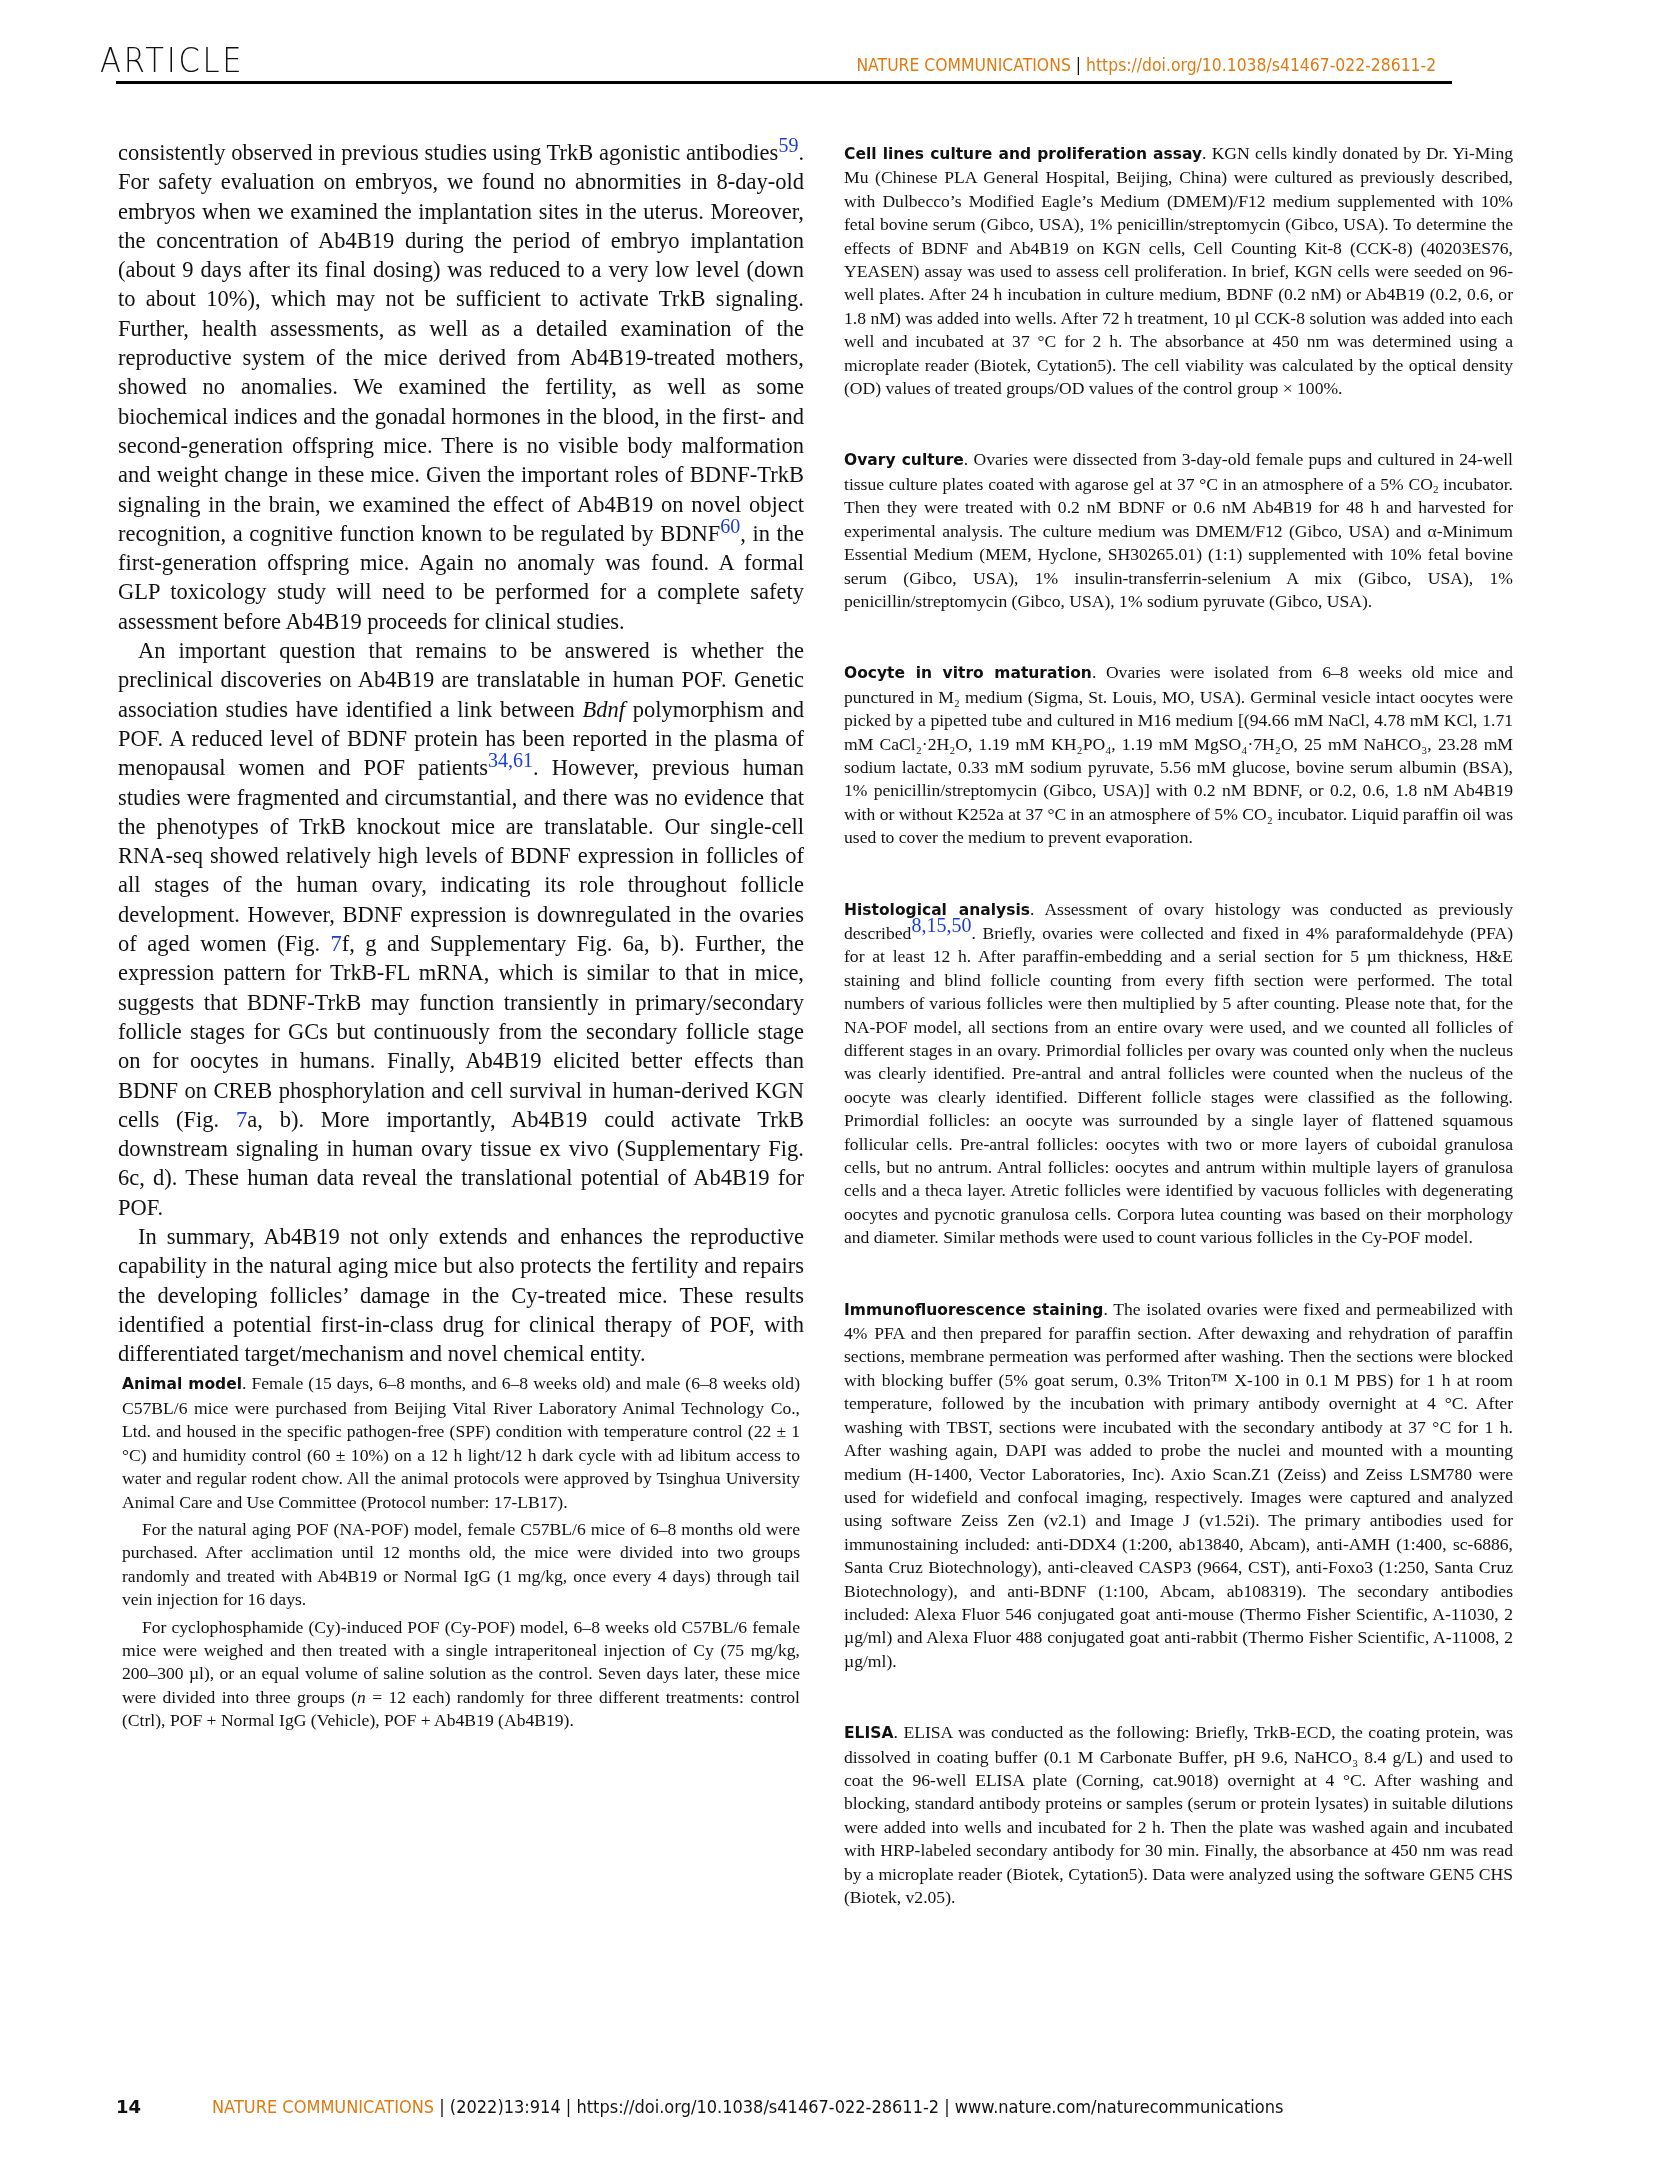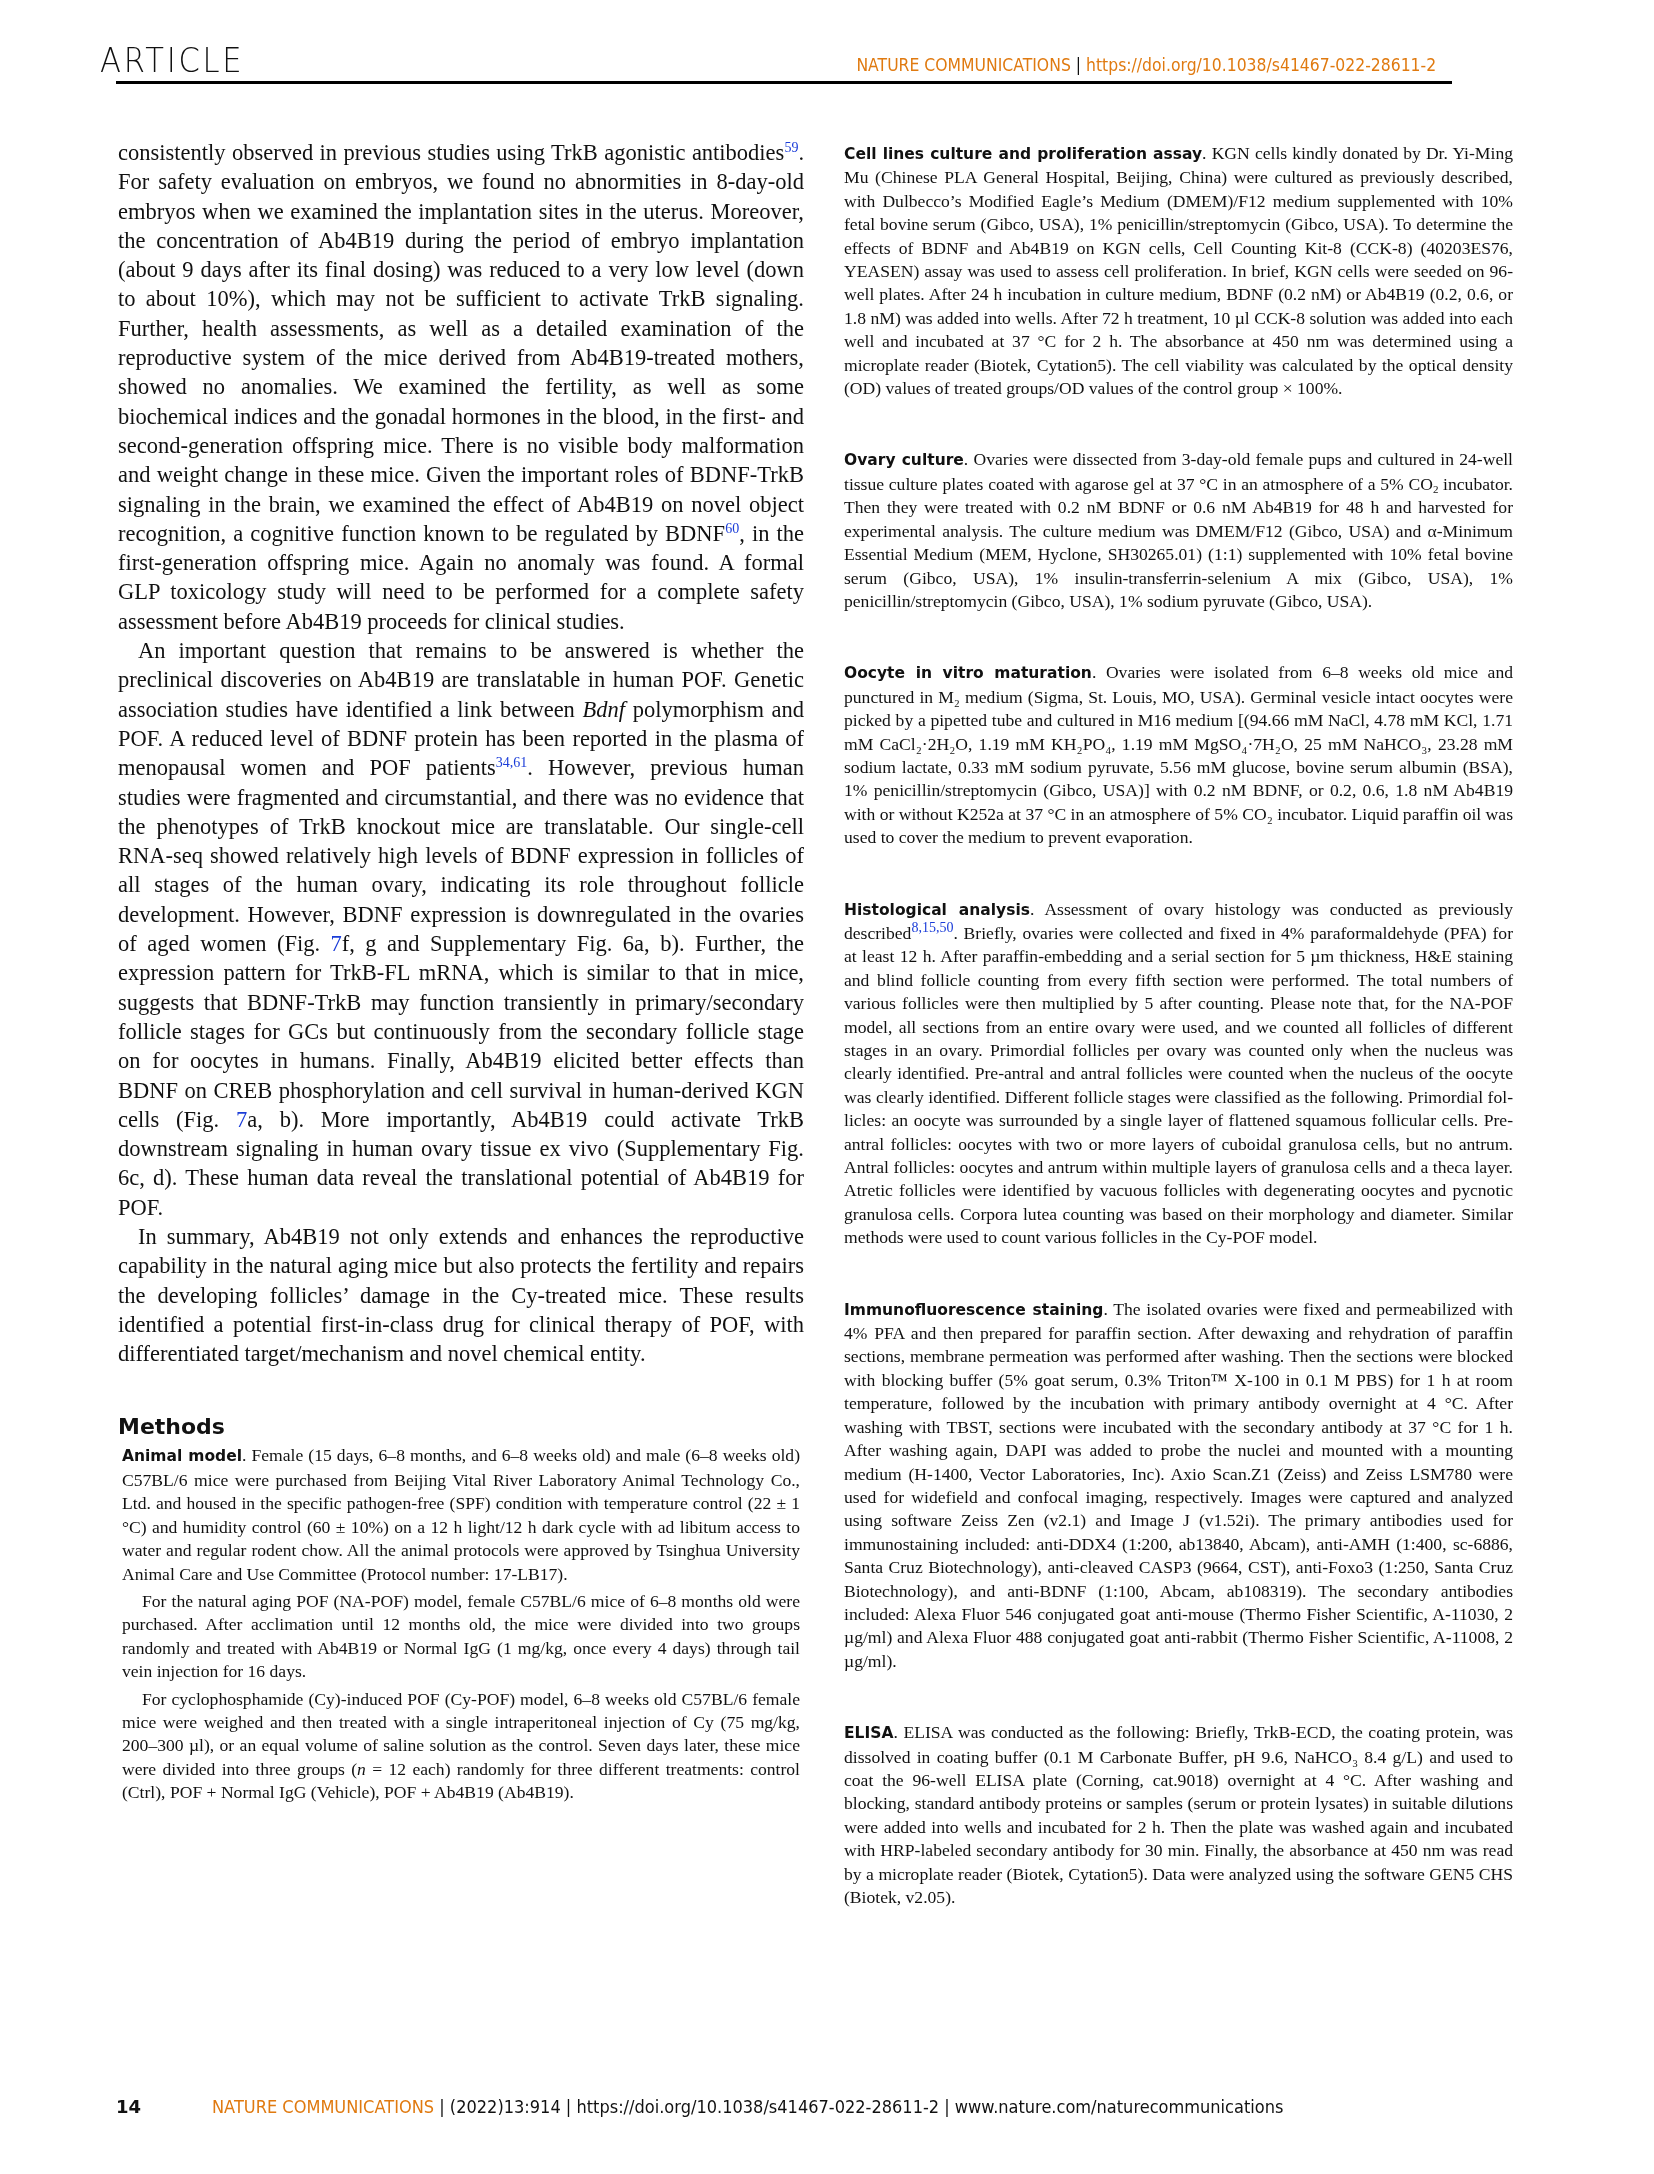--- a/index.html
+++ b/index.html
@@ -8,21 +8,21 @@
   .article-label { position: absolute; left: 0; top: 0; font-family: "DejaVu Sans", sans-serif; font-size: 34px; letter-spacing: 3px; font-weight: 300; color: #111; line-height: 40px; transform: scaleX(0.9); transform-origin: left; }
   .header-right { position: absolute; right: 0; top: 14px; font-family: "DejaVu Sans", sans-serif; font-size: 17px; color: #e07a10; line-height: 22px; white-space: nowrap; transform: scaleX(0.92); transform-origin: right; }
   .header-right .sep { color: #111; }
   .header-rule { position: absolute; left: 116px; top: 81px; width: 1336px; height: 3px; background: #000; }
 
   .col-left { position: absolute; left: 118px; top: 138px; width: 686px; }
   .col-right { position: absolute; left: 840px; top: 138px; width: 677px; }
 
   .body-text { font-family: "Liberation Serif", serif; font-size: 22.5px; line-height: 29.3px; text-align: justify; margin: 0; hyphens: manual; }
   .body-text.indent { text-indent: 20px; }
-  .ref { color: #1a3cd8; font-size: 14px; vertical-align: super; line-height: 0; }
+  .ref { color: #1a3cd8; font-size: 20px; vertical-align: super; line-height: 0; }
   .figref { color: #1a3cd8; }
 
   .methods-heading { font-family: "DejaVu Sans", sans-serif; font-weight: bold; font-size: 22px; margin: 46px 0 4px 0; line-height: 26px; }
   .m-text { font-family: "Liberation Serif", serif; font-size: 17.6px; line-height: 23.4px; text-align: justify; margin: 4px; }
   .m-text.indent { text-indent: 20px; }
   .m-title { font-family: "DejaVu Sans", sans-serif; font-weight: bold; font-size: 15.5px; }
   .m-section { margin-bottom: 48px; }
   sub, sup.chem { font-size: 11px; }
   sub { vertical-align: -3px; line-height: 0; }
 
@@ -40,21 +40,20 @@
     <span>NATURE COMMUNICATIONS</span><span class="sep"> | </span><span>https://doi.org/10.1038/s41467-022-28611-2</span>
   </div>
 </div>
 <div class="header-rule"></div>
 
 <div class="col-left">
   <p class="body-text"><span>consistently observed in previous studies using TrkB agonistic antibodies</span><a class="ref">59</a><span>. For safety evaluation on embryos, we found no abnormities in 8-day-old embryos when we examined the implantation sites in the uterus. Moreover, the concentration of Ab4B19 during the period of embryo implantation (about 9 days after its final dosing) was reduced to a very low level (down to about 10%), which may not be sufficient to activate TrkB sig­naling. Further, health assessments, as well as a detailed exam­ination of the reproductive system of the mice derived from Ab4B19-treated mothers, showed no anomalies. We examined the fertility, as well as some biochemical indices and the gonadal hormones in the blood, in the first- and second-generation off­spring mice. There is no visible body malformation and weight change in these mice. Given the important roles of BDNF-TrkB signaling in the brain, we examined the effect of Ab4B19 on novel object recognition, a cognitive function known to be regulated by BDNF</span><a class="ref">60</a><span>, in the first-generation offspring mice. Again no anomaly was found. A formal GLP toxicology study will need to be per­formed for a complete safety assessment before Ab4B19 proceeds for clinical studies.</span></p>
   <p class="body-text indent"><span>An important question that remains to be answered is whether the preclinical discoveries on Ab4B19 are translatable in human POF. Genetic association studies have identified a link between </span><i>Bdnf</i><span> polymorphism and POF. A reduced level of BDNF protein has been reported in the plasma of menopausal women and POF patients</span><a class="ref">34,61</a><span>. However, previous human studies were fragmented and circumstantial, and there was no evidence that the pheno­types of TrkB knockout mice are translatable. Our single-cell RNA-seq showed relatively high levels of BDNF expression in follicles of all stages of the human ovary, indicating its role throughout follicle development. However, BDNF expression is downregulated in the ovaries of aged women (Fig. </span><a class="figref">7</a><span>f, g and Supplementary Fig. 6a, b). Further, the expression pattern for TrkB-FL mRNA, which is similar to that in mice, suggests that BDNF-TrkB may function transiently in primary/secondary fol­licle stages for GCs but continuously from the secondary follicle stage on for oocytes in humans. Finally, Ab4B19 elicited better effects than BDNF on CREB phosphorylation and cell survival in human-derived KGN cells (Fig. </span><a class="figref">7</a><span>a, b). More importantly, Ab4B19 could activate TrkB downstream signaling in human ovary tissue ex vivo (Supplementary Fig. 6c, d). These human data reveal the translational potential of Ab4B19 for POF.</span></p>
   <p class="body-text indent">In summary, Ab4B19 not only extends and enhances the reproductive capability in the natural aging mice but also protects the fertility and repairs the developing follicles’ damage in the Cy-treated mice. These results identified a potential first-in-class drug for clinical therapy of POF, with differentiated target/mechanism and novel chemical entity.</p>
 
-  <div class="methods-heading">Methods</div>
   <p class="m-text"><span class="m-title">Animal model</span><span>. Female (15 days, 6–8 months, and 6–8 weeks old) and male (6–8 weeks old) C57BL/6 mice were purchased from Beijing Vital River Laboratory Animal Technology Co., Ltd. and housed in the specific pathogen-free (SPF) condition with temperature control (22 ± 1 °C) and humidity control (60 ± 10%) on a 12 h light/12 h dark cycle with ad libitum access to water and regular rodent chow. All the animal protocols were approved by Tsinghua University Animal Care and Use Committee (Protocol number: 17-LB17).</span></p>
   <p class="m-text indent">For the natural aging POF (NA-POF) model, female C57BL/6 mice of 6–8 months old were purchased. After acclimation until 12 months old, the mice were divided into two groups randomly and treated with Ab4B19 or Normal IgG (1 mg/kg, once every 4 days) through tail vein injection for 16 days.</p>
   <p class="m-text indent"><span>For cyclophosphamide (Cy)-induced POF (Cy-POF) model, 6–8 weeks old C57BL/6 female mice were weighed and then treated with a single intraperitoneal injection of Cy (75 mg/kg, 200–300 µl), or an equal volume of saline solution as the control. Seven days later, these mice were divided into three groups (</span><i>n</i><span> = 12 each) randomly for three different treatments: control (Ctrl), POF + Normal IgG (Vehicle), POF + Ab4B19 (Ab4B19).</span></p>
 </div>
 
 <div class="col-right">
   <div class="m-section">
     <p class="m-text"><span class="m-title">Cell lines culture and proliferation assay</span><span>. KGN cells kindly donated by Dr. Yi-Ming Mu (Chinese PLA General Hospital, Beijing, China) were cultured as previously described, with Dulbecco’s Modified Eagle’s Medium (DMEM)/F12 medium supple­mented with 10% fetal bovine serum (Gibco, USA), 1% penicillin/streptomycin (Gibco, USA). To determine the effects of BDNF and Ab4B19 on KGN cells, Cell Counting Kit-8 (CCK-8) (40203ES76, YEASEN) assay was used to assess cell proliferation. In brief, KGN cells were seeded on 96-well plates. After 24 h incubation in culture medium, BDNF (0.2 nM) or Ab4B19 (0.2, 0.6, or 1.8 nM) was added into wells. After 72 h treatment, 10 µl CCK-8 solution was added into each well and incubated at 37 °C for 2 h. The absorbance at 450 nm was determined using a microplate reader (Biotek, Cytation5). The cell viability was calculated by the optical density (OD) values of treated groups/OD values of the control group × 100%.</span></p>
   </div>
   <div class="m-section">

